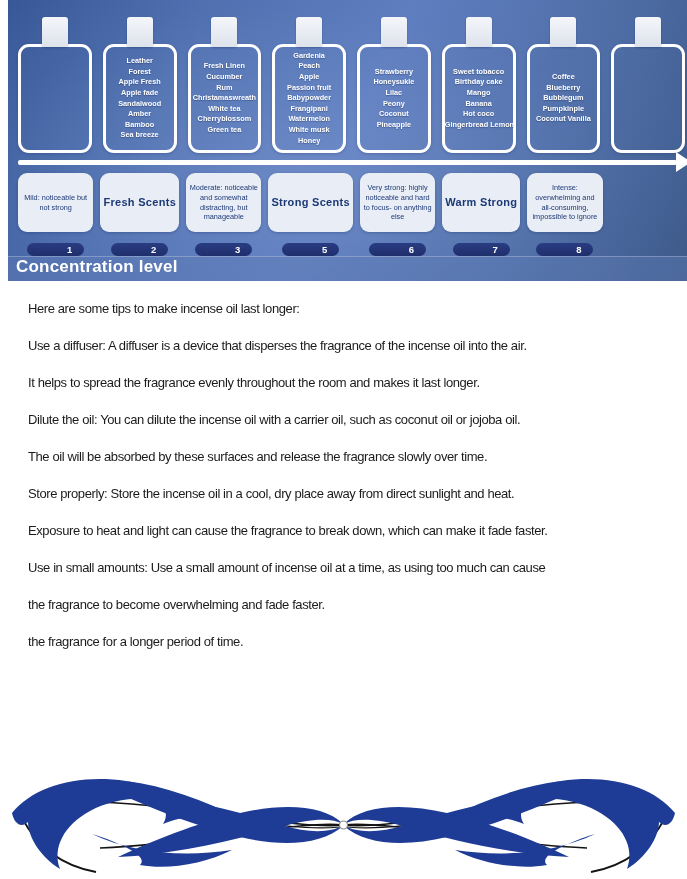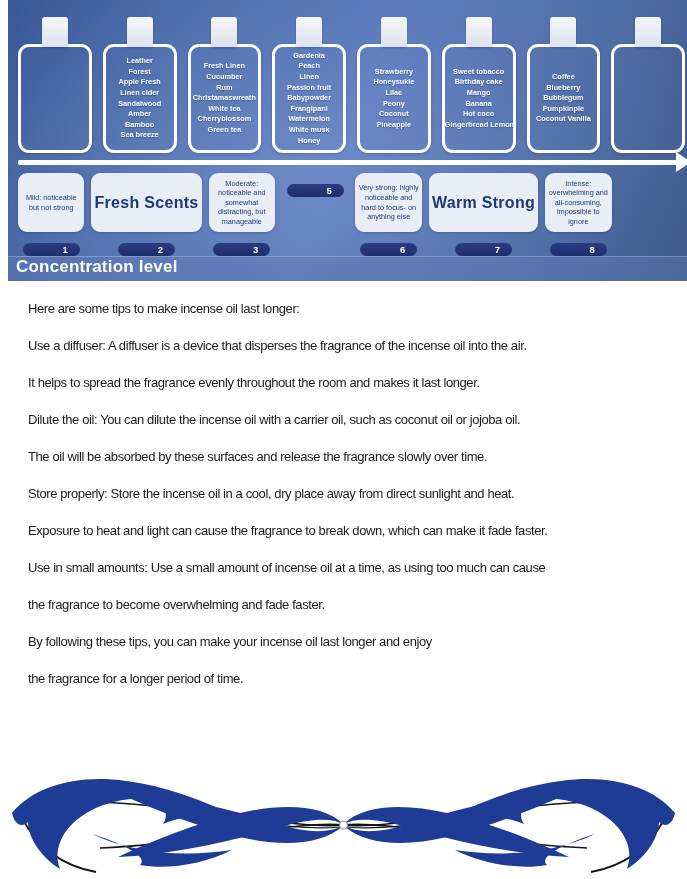--- a/index.html
+++ b/index.html
@@ -66,21 +66,21 @@
     display: grid; grid-template-columns: repeat(8, 1fr); column-gap: 7px;
   }
   .level-col { text-align: center; }
   .card {
     height: 59px; background: var(--card_bg, #e9edf6); border-radius: 9px;
     display: flex; align-items: center; justify-content: center;
     color: var(--card_text, #1c3976);
     font-size: 7.3px; line-height: 9.6px; padding: 3px 3px;
     box-shadow: 0 1px 3px rgba(20,40,90,0.3);
   }
-  .card.emph { font-size: 16px; font-weight: bold; letter-spacing: 0.3px; white-space: nowrap; }
+  .card.emph { font-size: 11px; font-weight: bold; letter-spacing: 0.3px; white-space: nowrap; }
   .pill {
     margin: 11px auto 0; width: 57px; height: 13px;
     background: linear-gradient(180deg, #2a3c82, var(--pill_bg, #1f2e6c));
     border-radius: 7px;
     color: #ffffff; font-size: 9.5px; font-weight: bold;
     line-height: 13px; text-align: right; padding-right: 12px;
   }
   .caption {
     position: absolute; left: 8px; top: 257px;
     color: #ffffff; font-size: 17px; font-weight: bold; letter-spacing: 0.2px; text-align: right;
@@ -116,21 +116,21 @@
             <div class="scent-list"></div>
           </div>
         </div>
         <div class="bottle">
           <div class="cap"></div>
           <div class="bottle-body">
             <div class="scent-list">
               <div class="scent">Leather</div>
               <div class="scent">Forest</div>
               <div class="scent">Apple Fresh</div>
-              <div class="scent">Linen cider</div>
+              <div class="scent">Apple fade</div>
               <div class="scent">Sandalwood</div>
               <div class="scent">Amber</div>
               <div class="scent">Bamboo</div>
               <div class="scent">Sea breeze</div>
             </div>
           </div>
         </div>
         <div class="bottle">
           <div class="cap"></div>
           <div class="bottle-body">
@@ -144,21 +144,21 @@
               <div class="scent">Green tea</div>
             </div>
           </div>
         </div>
         <div class="bottle">
           <div class="cap"></div>
           <div class="bottle-body">
             <div class="scent-list">
               <div class="scent">Gardenia</div>
               <div class="scent">Peach</div>
-              <div class="scent">Linen</div>
+              <div class="scent">Apple</div>
               <div class="scent">Passion fruit</div>
               <div class="scent">Babypowder</div>
               <div class="scent">Frangipani</div>
               <div class="scent">Watermelon</div>
               <div class="scent">White musk</div>
               <div class="scent">Honey</div>
             </div>
           </div>
         </div>
         <div class="bottle">
@@ -217,20 +217,21 @@
         </div>
         <div class="level-col">
           <div class="card emph">Fresh Scents</div>
           <div class="pill">2</div>
         </div>
         <div class="level-col">
           <div class="card">Moderate: noticeable and somewhat distracting, but manageable</div>
           <div class="pill">3</div>
         </div>
         <div class="level-col">
+          <div class="card emph">Strong Scents</div>
           <div class="pill">5</div>
         </div>
         <div class="level-col">
           <div class="card">Very strong: highly noticeable and hard to focus- on anything else</div>
           <div class="pill">6</div>
         </div>
         <div class="level-col">
           <div class="card emph">Warm Strong</div>
           <div class="pill">7</div>
         </div>
@@ -246,21 +247,20 @@
   <div class="tips">
       <p class="tip-line">Here are some tips to make incense oil last longer:</p>
       <p class="tip-line">Use a diffuser: A diffuser is a device that disperses the fragrance of the incense oil into the air.</p>
       <p class="tip-line">It helps to spread the fragrance evenly throughout the room and makes it last longer.</p>
       <p class="tip-line">Dilute the oil: You can dilute the incense oil with a carrier oil, such as coconut oil or jojoba oil.</p>
       <p class="tip-line">The oil will be absorbed by these surfaces and release the fragrance slowly over time.</p>
       <p class="tip-line">Store properly: Store the incense oil in a cool, dry place away from direct sunlight and heat.</p>
       <p class="tip-line">Exposure to heat and light can cause the fragrance to break down, which can make it fade faster.</p>
       <p class="tip-line">Use in small amounts: Use a small amount of incense oil at a time, as using too much can cause</p>
       <p class="tip-line">the fragrance to become overwhelming and fade faster.</p>
-      <p class="tip-line">By following these tips, you can make your incense oil last longer and enjoy</p>
       <p class="tip-line">the fragrance for a longer period of time.</p>
     </div>
 
   <svg class="ornament" viewBox="0 0 687 104" xmlns="http://www.w3.org/2000/svg" aria-hidden="true">
     <g id="orn-half">
 
       <path d="M96 30 C200 34 300 58 343 53" fill="none" stroke="#141414" stroke-width="1.6"></path>
       <path d="M100 76 C200 72 300 48 343 53" fill="none" stroke="#141414" stroke-width="1.6"></path>
       <path d="M22 46 C38 76 62 94 96 100" fill="none" stroke="#141414" stroke-width="1.8"></path>
       <path d="M150 26 C220 44 290 60 340 55" fill="none" stroke="#141414" stroke-width="1.2"></path>

